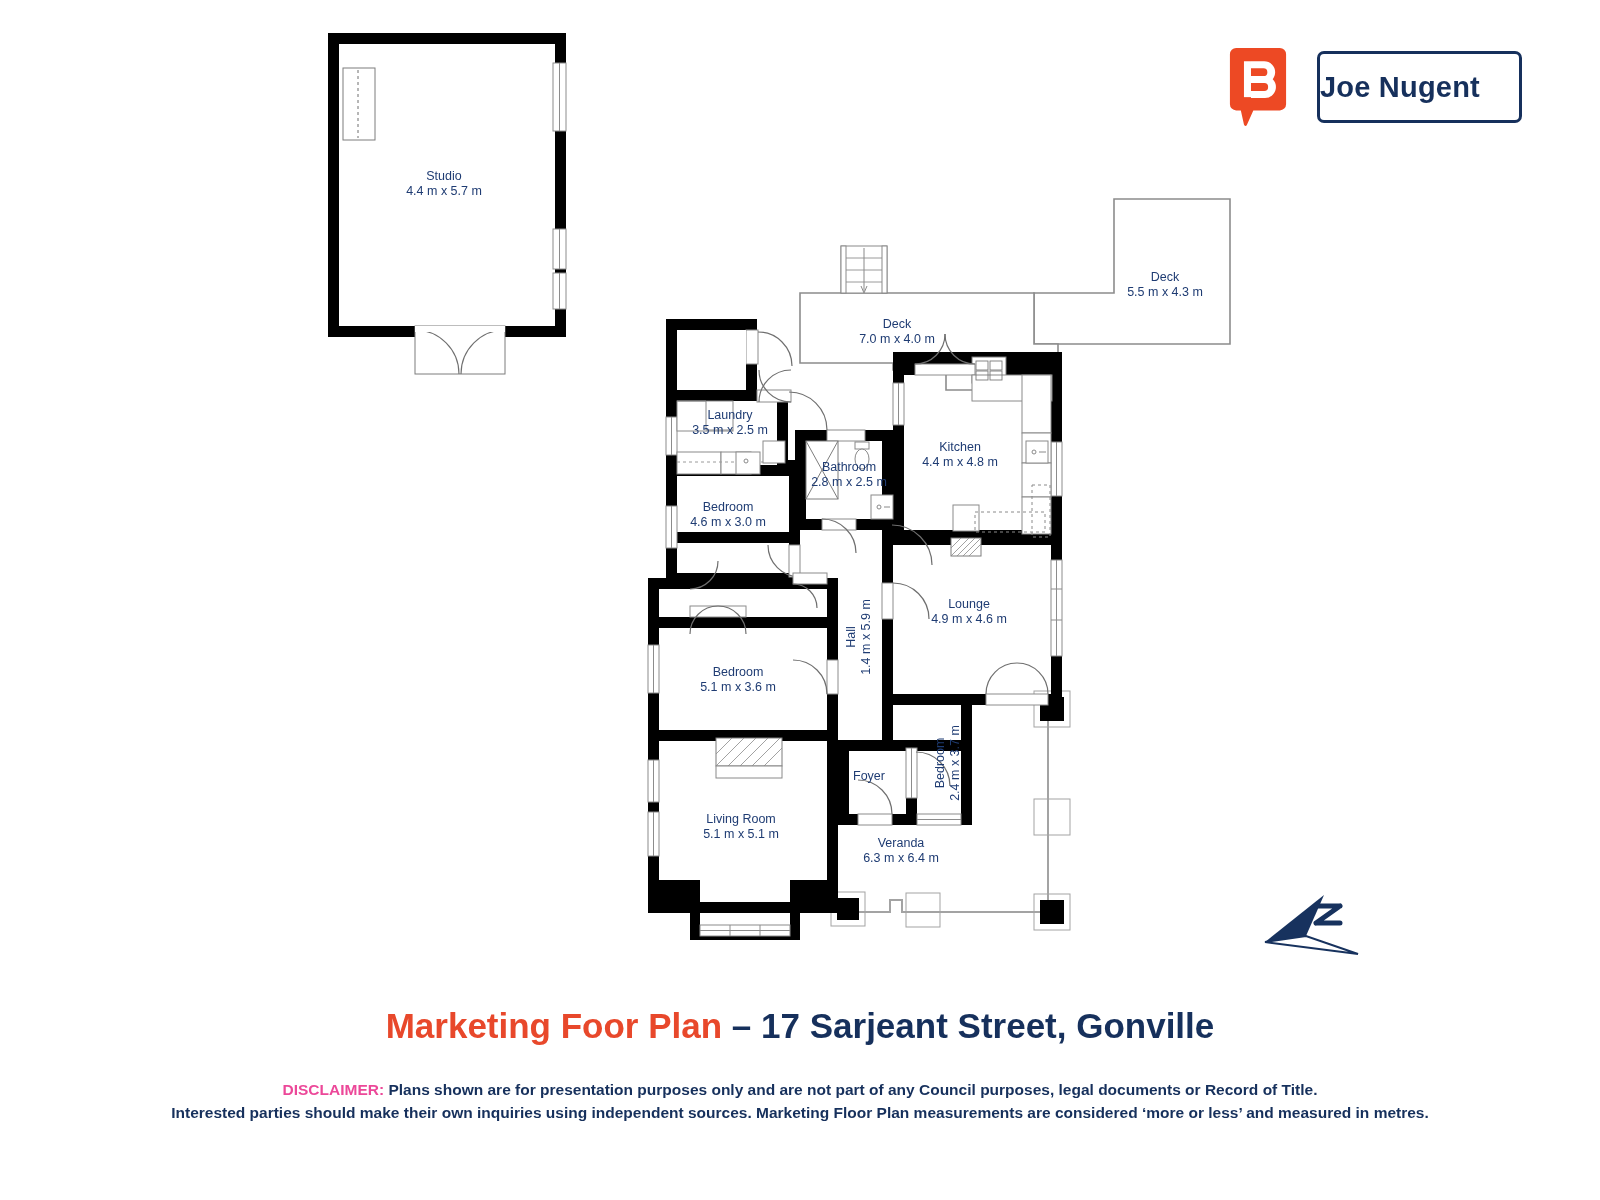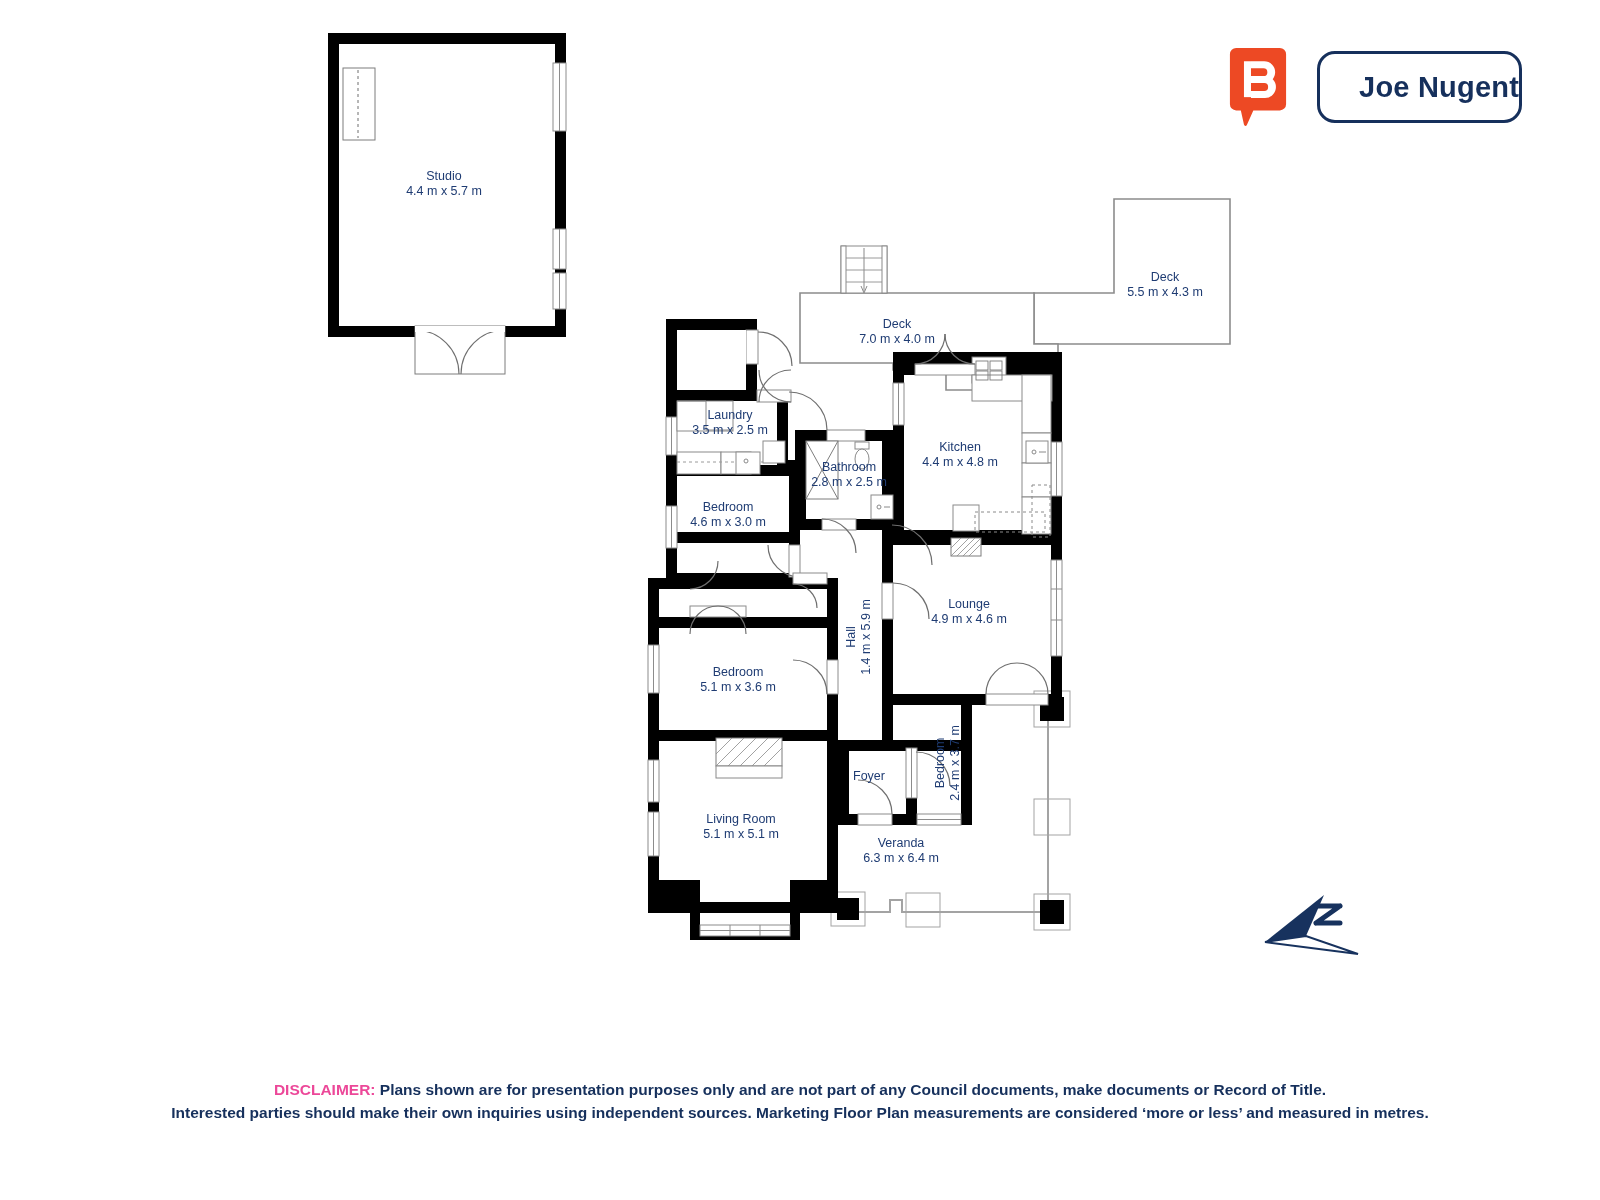--- a/index.html
+++ b/index.html
@@ -37,25 +37,25 @@
     width: 72px;
     height: 78px;
   }
   #logo-name-box {
     position: absolute;
     left: 95px;
     top: 3px;
     width: 205px;
     height: 72px;
     border: 3px solid #16305c;
-    border-radius: 18px;
+    border-radius: 7px;
     box-sizing: border-box;
     display: flex;
     align-items: center;
-    justify-content: flex-end;
+    justify-content: flex-start;
   }
   #logo-name-text {
     color: #16305c;
     font-size: 29px;
     font-weight: bold;
     letter-spacing: 0.2px;
     white-space: nowrap;
   }
 
   
@@ -423,19 +423,22 @@
 
     <g transform="translate(1262,892)">
       <path d="M3 50 L62 3 L44 44 Z" fill="#17325e"></path>
       <path d="M3 50 L96 62 L44 44 Z" fill="none" stroke="#17325e" stroke-width="2"></path>
       <g transform="translate(78,14) rotate(90)" fill="none" stroke="#17325e" stroke-width="5" stroke-linecap="round" stroke-linejoin="round">
         <path d="M0 0 V24 M0 0 L17 24 M17 0 V24"></path>
       </g>
     </g>
   </svg>
 
+  <div id="title-row">
+    <span class="title-orange">Marketing Foor Plan</span><span class="title-navy"> – </span><span class="title-navy">17 Sarjeant Street, Gonville</span>
+  </div>
 
   <div id="disclaimer">
-    <span class="dline"><span class="dlabel">DISCLAIMER:</span><span> Plans shown are for presentation purposes only and are not part of any Council documents, make documents or Record of Title.</span></span>
+    <span class="dline"><span class="dlabel">DISCLAIMER:</span><span> Plans shown are for presentation purposes only and are not part of any Council purposes, legal documents or Record of Title.</span></span>
     <span class="dline">Interested parties should make their own inquiries using independent sources. Marketing Floor Plan measurements are considered ‘more or less’ and measured in metres.</span>
   </div>
 
 </div>
 
 </body></html>

